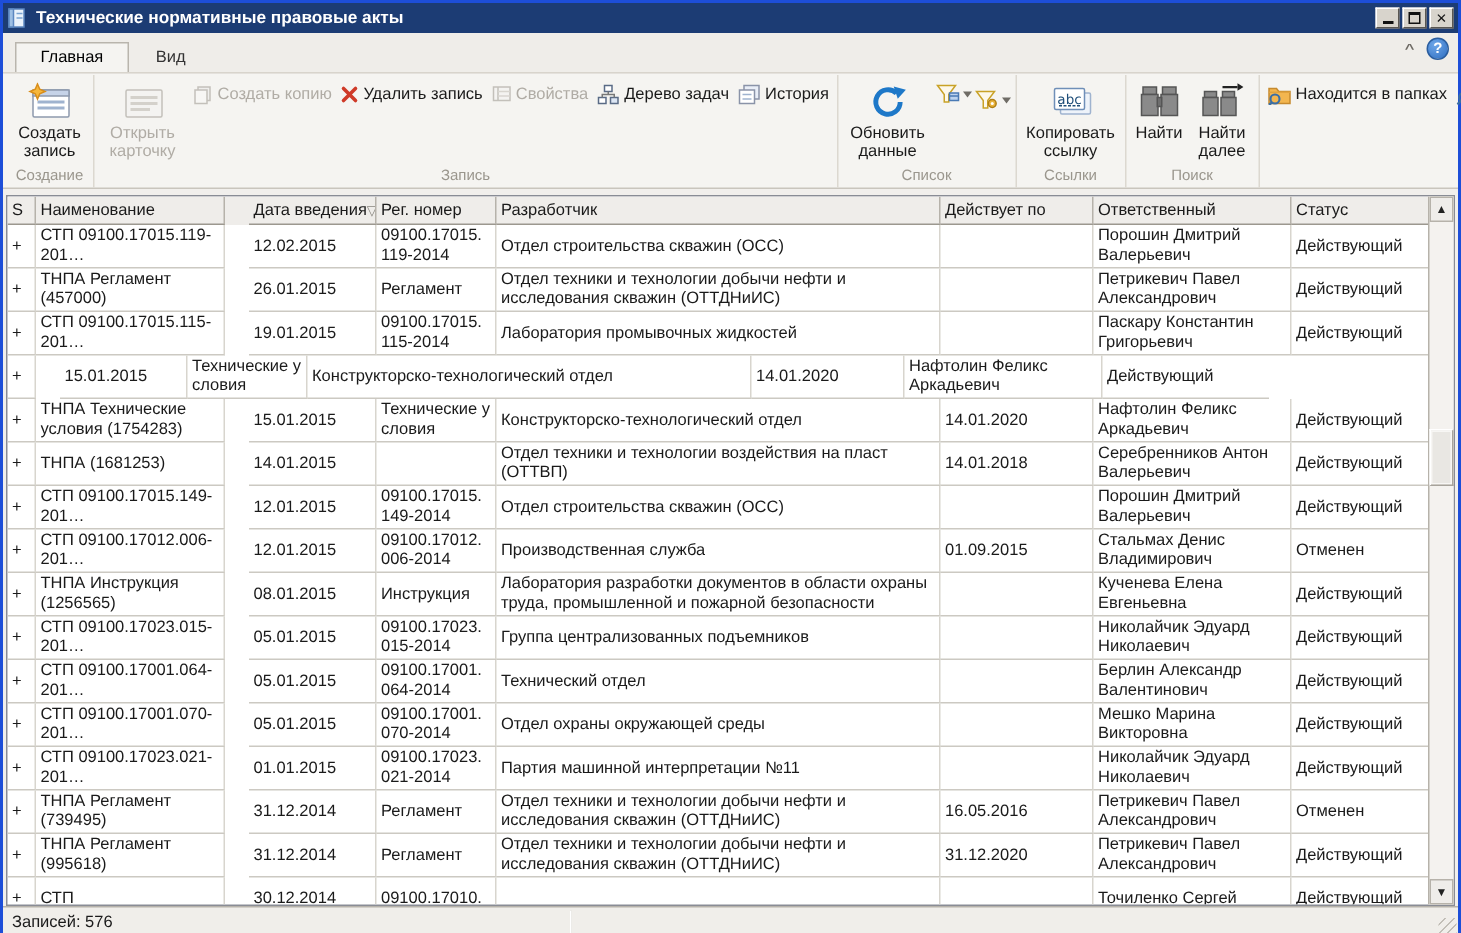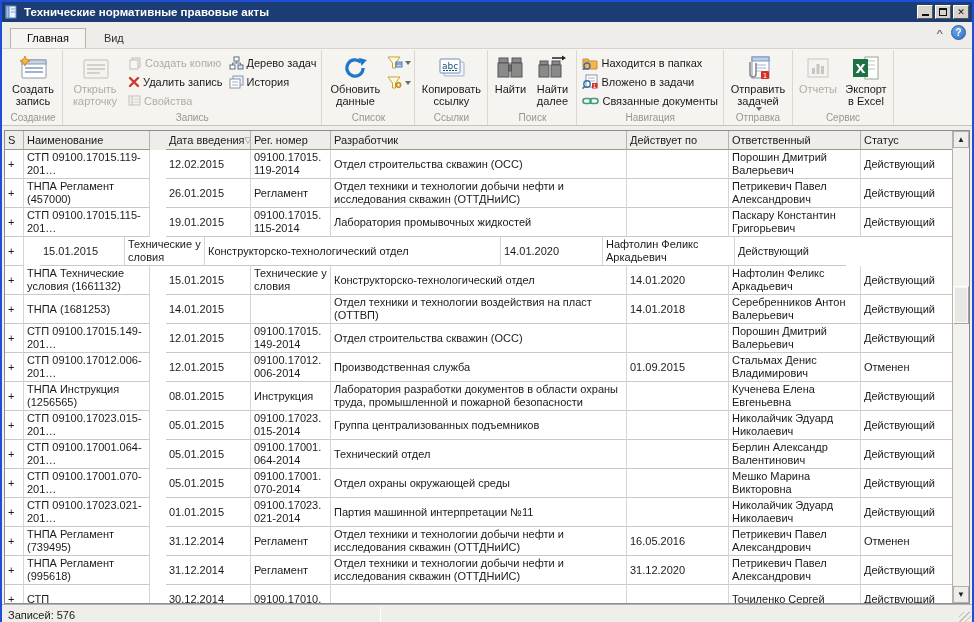--- a/index.html
+++ b/index.html
@@ -24,21 +24,21 @@
   .chevron-up { color:#6f6c66; font-weight:bold; font-size:11px; transform:scaleY(.8); cursor:default; }
   .help-btn { width:15px; height:15px; border-radius:50%; background:radial-gradient(circle at 35% 30%, #6ea6e8, #2f6fc2); border:1px solid #2a5d9e; color:#fff; font-weight:bold; font-size:10px; display:flex; align-items:center; justify-content:center; cursor:default; }
 
   
   .ribbon { height:77px; background:#f5f4f1; display:flex; align-items:stretch; padding:1px 0 0 2px; border-bottom:1px solid #c9c5bd; flex:0 0 auto; }
   .rgroup { display:flex; flex-direction:column; border-right:1px solid #dcd8d0; padding:1px 2px 0 2px; }
   .g-body { flex:1; display:flex; align-items:flex-start; }
   .g-label { height:13px; text-align:center; color:#9a968d; font-size:10px; line-height:12px; white-space:nowrap; padding:0 4px; }
   .bigbtn { display:flex; flex-direction:column; align-items:center; text-align:center; padding:2px 3px 0 3px; line-height:12px; cursor:default; }
   .bigbtn .ic { height:30px; display:flex; align-items:center; justify-content:center; }
-  .smallcol { display:flex; flex-direction:column; padding-top:2px; }
+  .smallcol { display:flex; flex-direction:row; padding-top:2px; }
   .smallbtn { height:19px; display:flex; align-items:center; gap:3px; padding:0 3px; white-space:nowrap; cursor:default; }
   .disabled { color:#b0aca5; }
   .dd { width:0; height:0; border-left:3px solid transparent; border-right:3px solid transparent; border-top:4px solid #6f6c66; display:inline-block; margin-left:2px; }
   .dd.gray { border-top-color:#b0aca5; }
   .ddbtn { display:flex; align-items:center; height:16px; padding:0 1px; }
 
   
   .grid-wrap { margin:4px 2px 0 2px; border:1px solid #898c95; background:#fff; height:474px; display:flex; flex:0 0 auto; position:relative; }
   .grid-cols { flex:1; display:flex; flex-direction:column; overflow:hidden; }
   .ghead { display:flex; height:19px; flex:0 0 auto; background:#efedea; }
@@ -492,21 +492,21 @@
             </div>
     <div class="gc c7">
               <span>Действующий</span>
             </div>
   </div>
           <div class="grow">
     <div class="gc c0">
               <span>+</span>
             </div>
     <div class="gc c1">
-              <span>ТНПА Технические условия (1661132)</span>
+              <span>ТНПА Технические условия (1754283)</span>
             </div>
     <div class="gc c2">
               <span>15.01.2015</span>
             </div>
     <div class="gc c3">
               <span>Технические условия</span>
             </div>
     <div class="gc c4">
               <span>Конструкторско-технологический отдел</span>
             </div>

